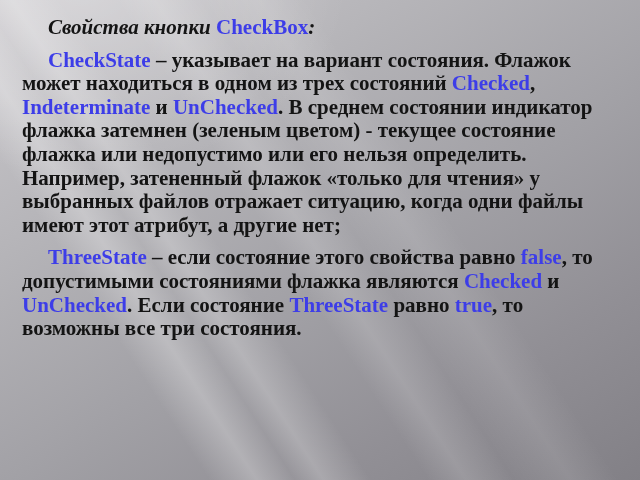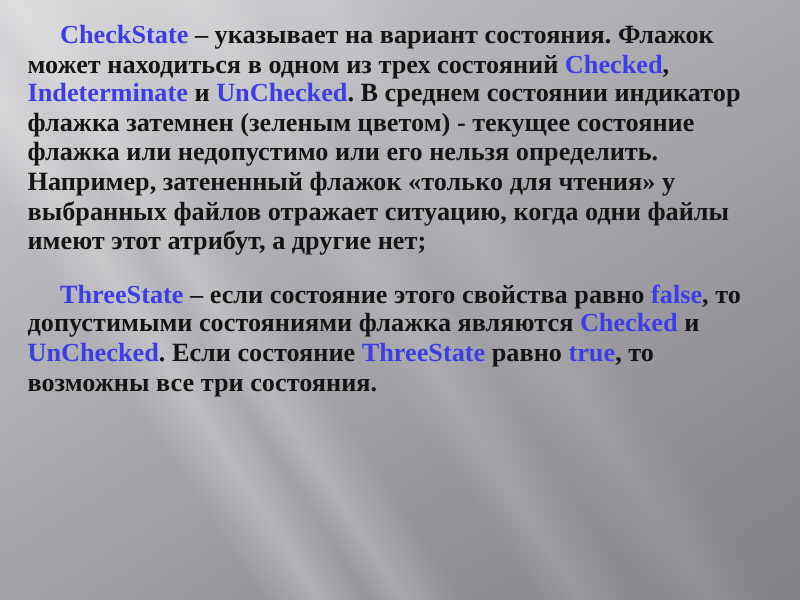--- a/index.html
+++ b/index.html
@@ -38,31 +38,32 @@
 
   .content {
     position:absolute;
     left:22px; top:16px; width:596px;
     color:#141414;
     font-size:21px;
     line-height:23.6px;
     text-align:left;
   }
   .content p { margin:0; text-indent:26px; }
-  .content p + p { margin-top:19px; }
+  .content p + p { margin-top:9px; }
 
   .it { font-style:italic; }
   .kw { color:#3d3de8; }
 </style>
 </head>
 <body>
 
 <div class="slide">
   <div class="streaks"></div>
   <div class="glow"></div>
 
   <div class="content">
+    <p><span class="it">Свойства кнопки </span><span class="kw">CheckBox</span><span class="it">:</span></p>
 
     <p><span class="kw">CheckState</span><span> – указывает на вариант состояния. Флажок может находиться в одном из трех состояний </span><span class="kw">Checked</span><span>, </span><span class="kw">Indeterminate</span><span> и </span><span class="kw">UnChecked</span><span>. В среднем состоянии индикатор флажка затемнен (зеленым цветом) - текущее состояние флажка или недопустимо или его нельзя определить. Например, затененный флажок «только для чтения» у выбранных файлов отражает ситуацию, когда одни файлы имеют этот атрибут, а другие нет;</span></p>
 
     <p><span class="kw">ThreeState</span><span> – если состояние этого свойства равно </span><span class="kw">false</span><span>, то допустимыми состояниями флажка являются </span><span class="kw">Checked</span><span> и </span><span class="kw">UnChecked</span><span>. Если состояние </span><span class="kw">ThreeState</span><span> равно </span><span class="kw">true</span><span>, то возможны все три состояния.</span></p>
   </div>
 </div>
 
 </body></html>

